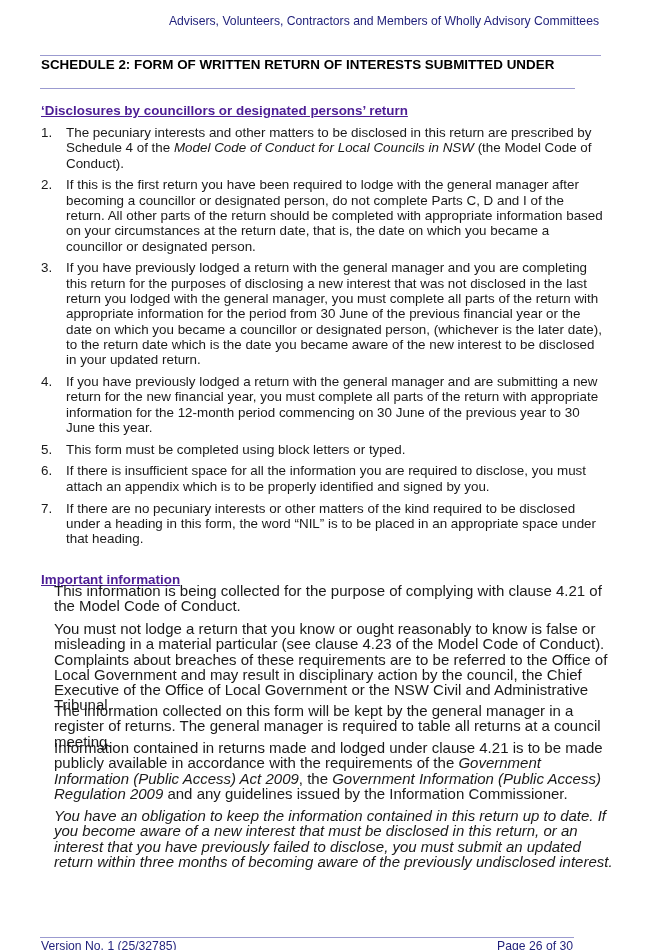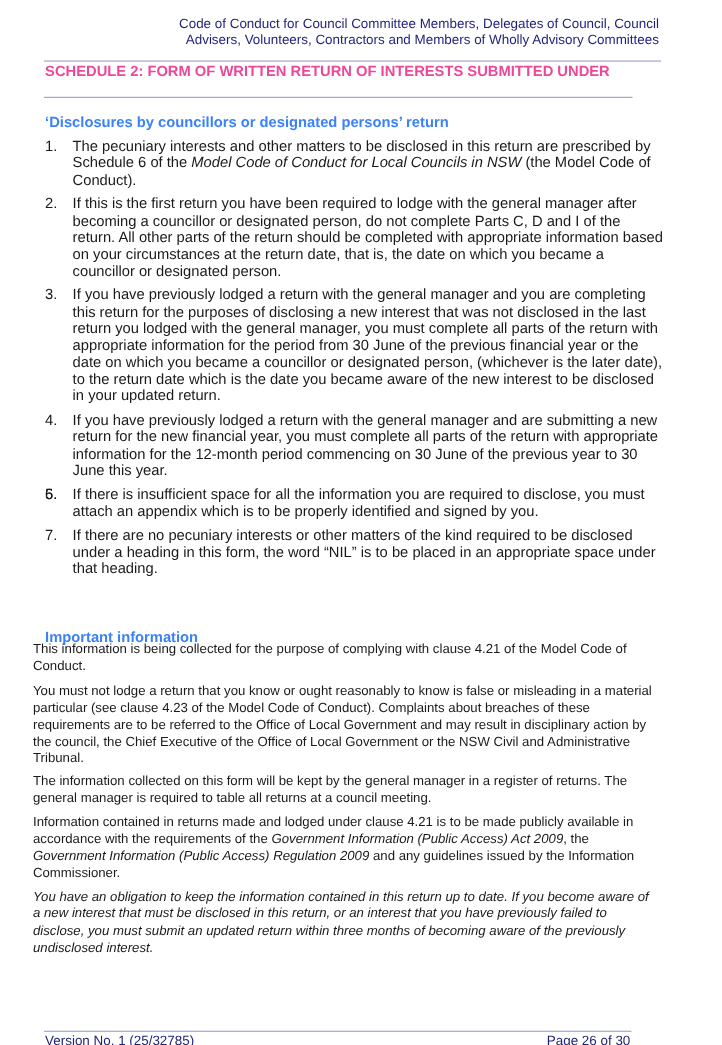--- a/index.html
+++ b/index.html
@@ -2,69 +2,69 @@
 <html><head>
   <meta charset="utf-8">
   <style>
     html, body { margin: 0; padding: 0; background: #ffffff; }
     body { width: 656px; height: 950px; position: relative; overflow: hidden;
            font-family: "Liberation Sans", sans-serif; color: #1a1a1a; }
     .running-header { position: absolute; top: 14px; right: 57px; text-align: right;
            font-size: 12.2px; line-height: 15px; color: #1f1f7a; }
     .rule-top { position: absolute; left: 40px; top: 55px; width: 561px; height: 1px; background: #9b9bd0; }
     .schedule-title { position: absolute; left: 41px; top: 57px; width: 540px;
-           font-size: 13.4px; font-weight: bold; line-height: 15px; color: #ec4899; }
+           font-size: 13.4px; font-weight: bold; line-height: 15px; color: #000000; }
     .rule-title { position: absolute; left: 40px; top: 88px; width: 535px; height: 1px; background: #9b9bd0; }
-    .section-heading { position: absolute; left: 41px; font-size: 13.4px; font-weight: bold; color: #3b82f6; line-height: 16px; }
+    .section-heading { position: absolute; left: 41px; font-size: 13.4px; font-weight: bold; color: #4c1d95; line-height: 16px; text-decoration: underline; }
     .list { position: absolute; left: 41px; top: 125px; width: 565px; margin: 0; padding: 0; list-style: none; }
     .list li { position: relative; padding-left: 25px; font-size: 13.4px; line-height: 15.3px; margin-bottom: 6.5px; }
     .list li .num { position: absolute; left: 0; top: 0; }
-    .para { position: absolute; left: 30px; width: 565px; font-size: 12px; line-height: 15.3px; margin: 0; }
+    .para { position: absolute; left: 54px; width: 565px; font-size: 15px; line-height: 15.3px; margin: 0; }
     .rule-footer { position: absolute; left: 40px; top: 937px; width: 534px; height: 1px; background: #9b9bd0; }
     .footer-left { position: absolute; left: 41px; top: 939px; font-size: 12.2px; color: #1f1f7a; }
     .footer-right { position: absolute; right: 83px; top: 939px; font-size: 12.2px; color: #1f1f7a; }
     i { }
   </style>
 </head>
 <body>
 
 <div class="running-header">
-  <div>Code of Conduct for Council Committee Members, Delegates of Council, Council</div>
   <div>Advisers, Volunteers, Contractors and Members of Wholly Advisory Committees</div>
 </div>
 
 <div class="rule-top"></div>
 
 <div class="schedule-title">
   <div>SCHEDULE 2: FORM OF WRITTEN RETURN OF INTERESTS SUBMITTED UNDER</div>
 </div>
 
 <div class="rule-title"></div>
 
 <div class="section-heading" style="top:103px;">‘Disclosures by councillors or designated persons’ return</div>
 
 <ol class="list">
   <li>
     <span class="num">1.</span>
-    <span>The pecuniary interests and other matters to be disclosed in this return are prescribed by Schedule 6 of the </span><i>Model Code of Conduct for Local Councils in NSW</i><span> (the Model Code of Conduct).</span>
+    <span>The pecuniary interests and other matters to be disclosed in this return are prescribed by Schedule 4 of the </span><i>Model Code of Conduct for Local Councils in NSW</i><span> (the Model Code of Conduct).</span>
   </li>
   <li>
     <span class="num">2.</span>
     <span>If this is the first return you have been required to lodge with the general manager after becoming a councillor or designated person, do not complete Parts C, D and I of the return. All other parts of the return should be completed with appropriate information based on your circumstances at the return date, that is, the date on which you became a councillor or designated person.</span>
   </li>
   <li>
     <span class="num">3.</span>
     <span>If you have previously lodged a return with the general manager and you are completing this return for the purposes of disclosing a new interest that was not disclosed in the last return you lodged with the general manager, you must complete all parts of the return with appropriate information for the period from 30 June of the previous financial year or the date on which you became a councillor or designated person, (whichever is the later date), to the return date which is the date you became aware of the new interest to be disclosed in your updated return.</span>
   </li>
   <li>
     <span class="num">4.</span>
     <span>If you have previously lodged a return with the general manager and are submitting a new return for the new financial year, you must complete all parts of the return with appropriate information for the 12-month period commencing on 30 June of the previous year to 30 June this year.</span>
   </li>
   <li>
     <span class="num">5.</span>
+    <span>This form must be completed using block letters or typed.</span>
   </li>
   <li>
     <span class="num">6.</span>
     <span>If there is insufficient space for all the information you are required to disclose, you must attach an appendix which is to be properly identified and signed by you.</span>
   </li>
   <li>
     <span class="num">7.</span>
     <span>If there are no pecuniary interests or other matters of the kind required to be disclosed under a heading in this form, the word “NIL” is to be placed in an appropriate space under that heading.</span>
   </li>
 </ol>

